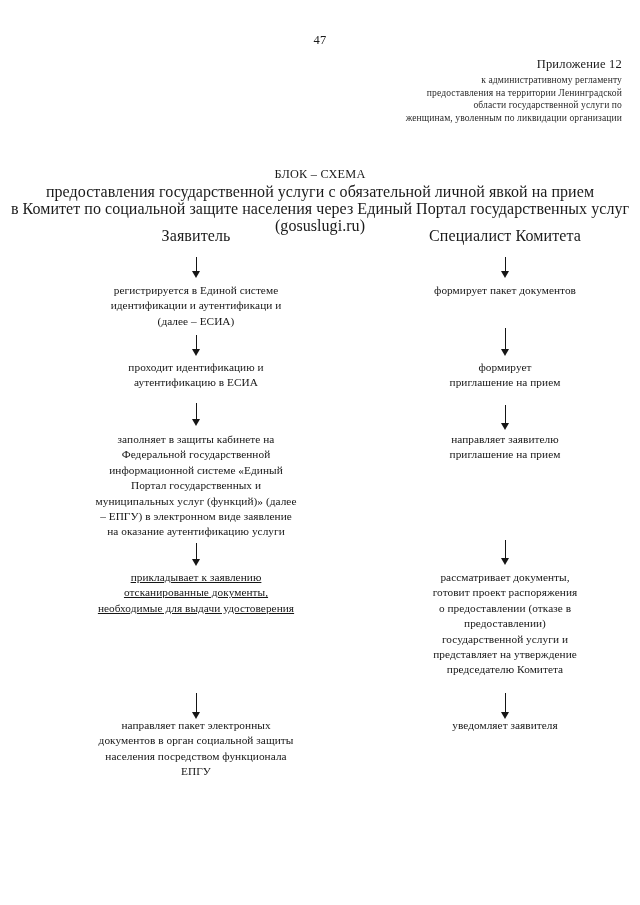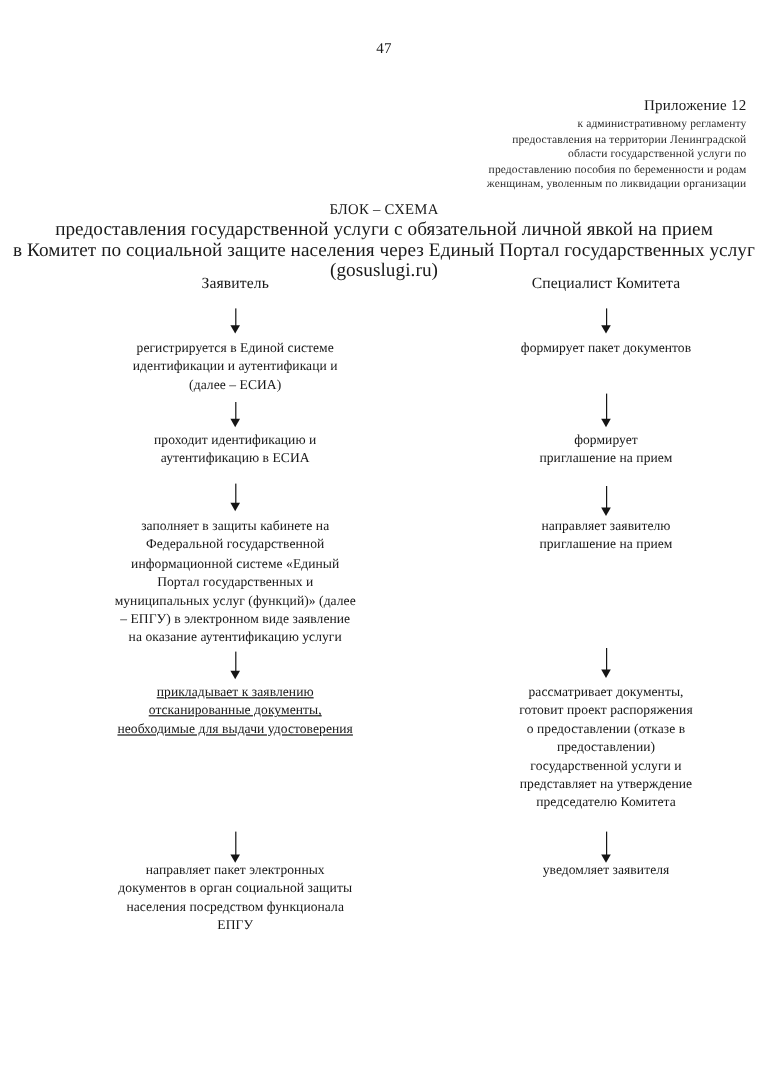--- a/index.html
+++ b/index.html
@@ -36,21 +36,20 @@
     letter-spacing: 0.2px;
   }
 
   
   .appendix-block {
     position: absolute;
     top: 57px;
     right: 18px;
     width: 330px;
     text-align: right;
-    margin-top: 24px;
   }
   .appendix-title {
     font-size: 12.5px;
     line-height: 15px;
     margin-bottom: 2px;
     letter-spacing: 0.2px;
   }
   .appendix-line {
     font-size: 9.6px;
     line-height: 12.6px;
@@ -80,21 +79,21 @@
   
   .col-headers {
     position: absolute;
     top: 229px;
     left: 0;
     width: 640px;
   }
   .col-head {
     position: absolute;
     top: 0;
-    font-size: 13px;
+    font-size: 16px;
     line-height: 14px;
     text-align: center;
     letter-spacing: 0.1px;
   }
   .col-head.left  { left: 96px;  width: 200px; }
   .col-head.right { left: 405px; width: 200px; }
 
   
   .column {
     position: absolute;
@@ -140,21 +139,20 @@
 
 <div class="page">
 
   <div class="page-number">47</div>
 
   <div class="appendix-block">
     <div class="appendix-title">Приложение  12</div>
     <div class="appendix-line">к административному регламенту</div>
     <div class="appendix-line">предоставления на территории Ленинградской</div>
     <div class="appendix-line">области  государственной услуги по</div>
-    <div class="appendix-line">предоставлению пособия по беременности и родам</div>
     <div class="appendix-line">женщинам, уволенным по ликвидации организации</div>
   </div>
 
   <div class="scheme-title">
     <div class="scheme-title-main">БЛОК – СХЕМА</div>
     <div class="scheme-title-sub">предоставления государственной услуги  с обязательной личной явкой на прием</div>
     <div class="scheme-title-sub">в Комитет по социальной защите населения  через Единый Портал государственных услуг</div>
     <div class="scheme-title-sub">(gosuslugi.ru)</div>
   </div>
 

